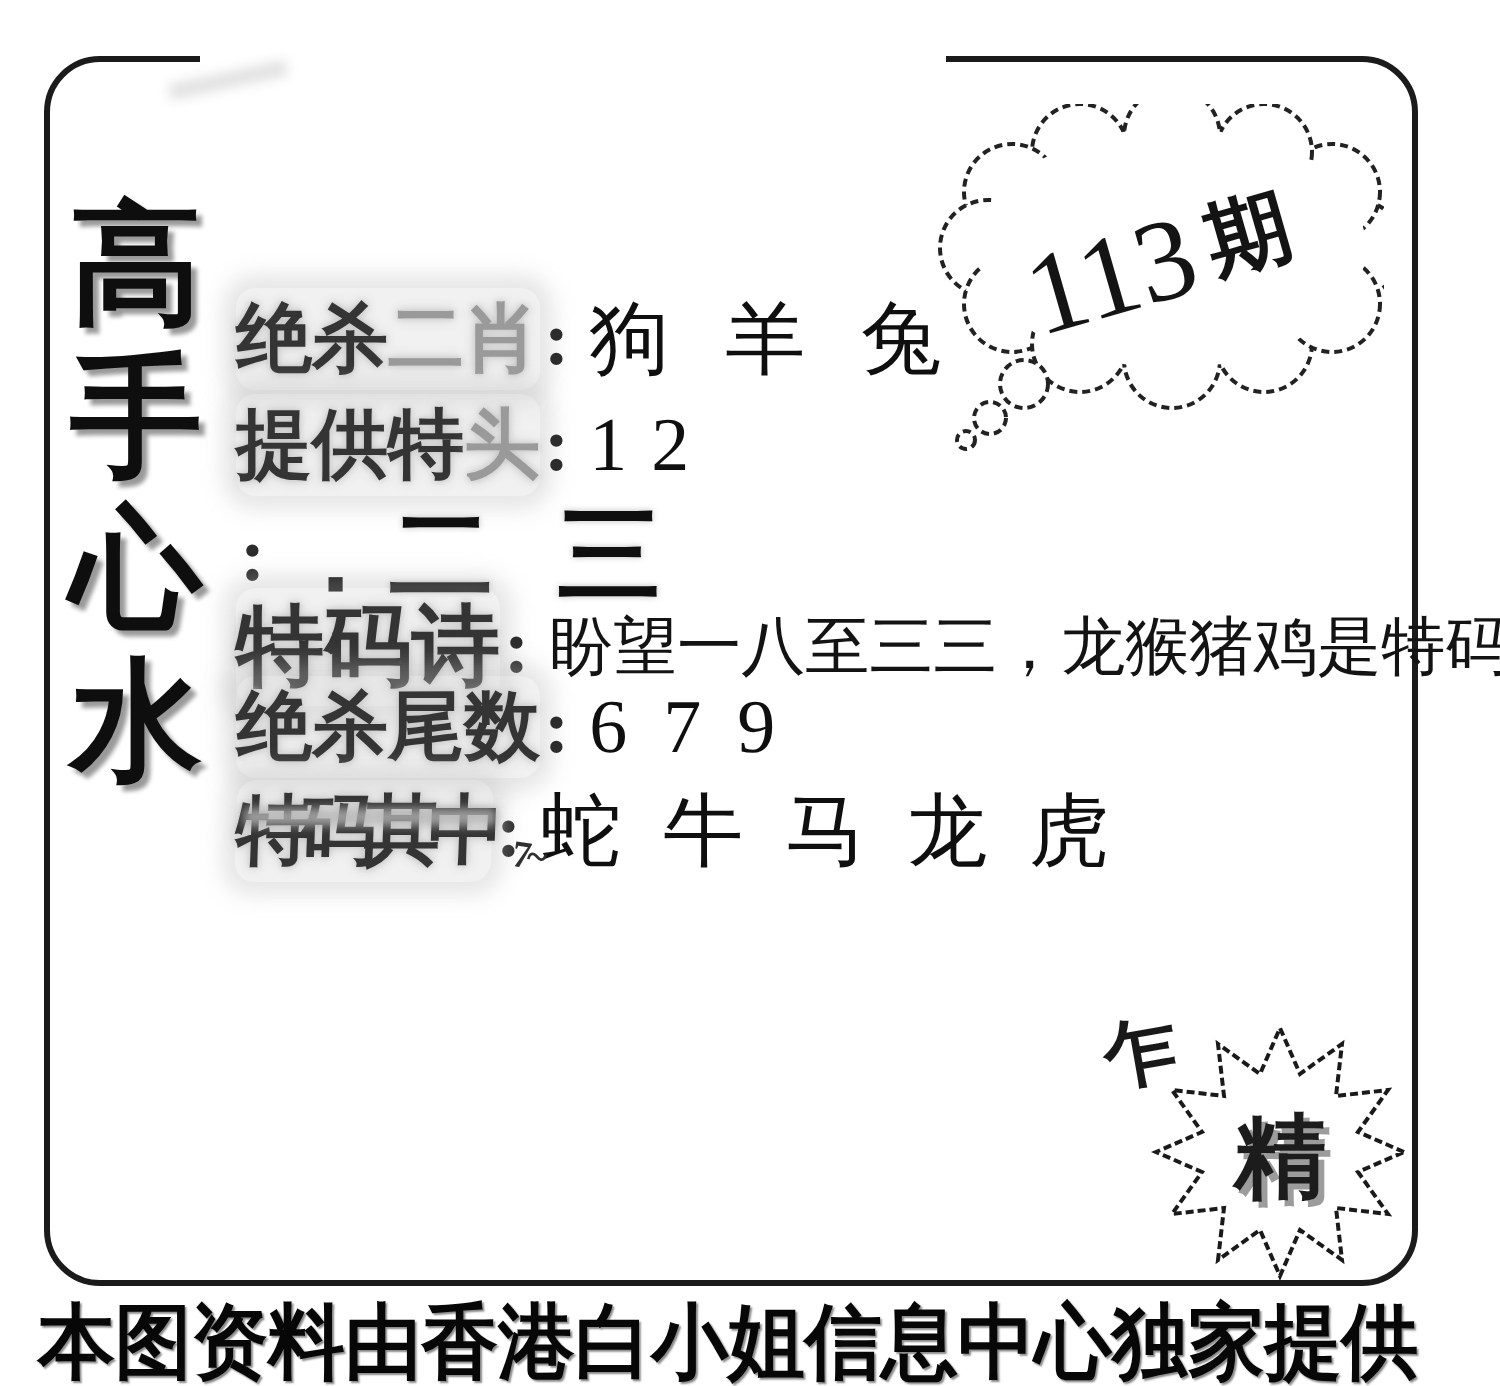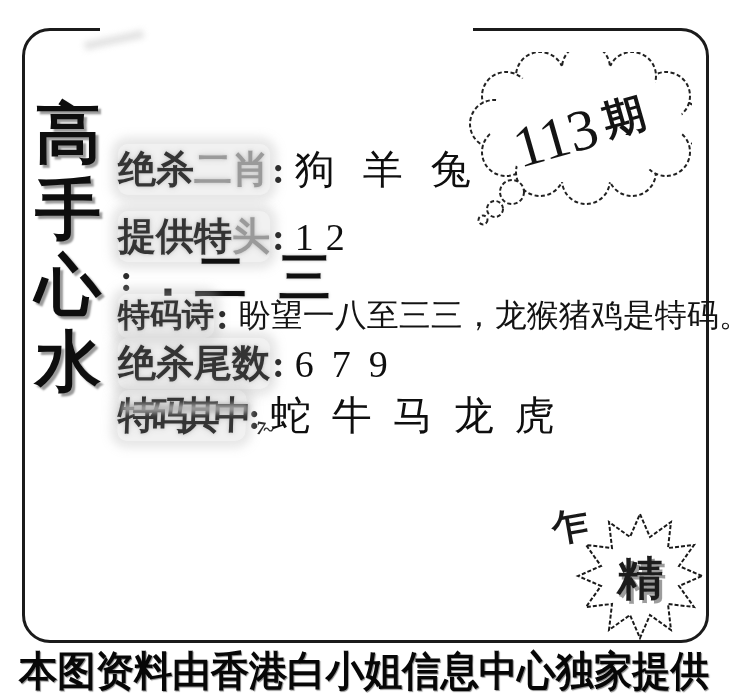--- a/index.html
+++ b/index.html
@@ -20,21 +20,21 @@
        text-shadow:0 0 3px #c2c2c2,0 0 7px #cfcfcf;
        box-shadow:0 0 10px 7px rgba(185,185,185,.34);background:rgba(205,205,205,.28);}
   .lbl .lt{color:#9a9a9a;}
   .colon{font-size:38px;font-weight:bold;color:#2c2c2c;margin:0 10px 0 2px;}
   .v{font-size:40px;color:#0f0f0f;}
   .l1 .v{margin-right:28px;}
   .l2 .v{font-size:38px;margin-right:12px;}
   .l3 .dot{font-size:50px;font-weight:bold;margin-right:2px;color:#101010;}
   .l3 .v{font-size:52px;font-weight:bold;margin-right:32px;
          text-shadow:0 0 3px #bdbdbd;}
-  .l4 .lbl{font-size:32px;}
+  .l4 .lbl{font-size:44px;}
   .l4 .poem{font-size:32px;color:#131313;}
   .l5 .v{font-size:38px;margin-right:18px;}
   .l6 .lbl{letter-spacing:-6px;transform:skewX(-2deg);}
   .l6 .v{margin-right:21px;}
   .l6 .v:first-of-type{margin-left:26px;}
   .smear{left:122px;top:404px;width:126px;height:9px;background:#b5b5b5;filter:blur(2.5px);opacity:.8;}
   .note{left:256px;top:418px;font-size:19px;font-weight:bold;color:#2f2f2f;transform:rotate(8deg);letter-spacing:-2px;}
   
   .cloud{left:468px;top:52px;}
   .star{left:556px;top:498px;z-index:3;}
@@ -88,21 +88,21 @@
 </svg>
 
 <div class="abs line l1" style="top:142px">
   <span class="lbl"><span>绝杀</span><span class="lt">二肖</span></span>
     <span class="colon">:</span>
   <span class="v">狗</span>
   <span class="v">羊</span>
   <span class="v">兔</span>
 </div>
 
-<div class="abs line l2" style="top:211px">
+<div class="abs line l2" style="top:197px">
   <span class="lbl"><span>提供特</span><span class="lt">头</span></span>
     <span class="colon">:</span>
   <span class="v">1</span>
   <span class="v">2</span>
 </div>
 
 <div class="abs line l3" style="top:243px">
     <span class="colon">:</span>
   <span class="dot">．</span>
   <span class="v">二</span>

